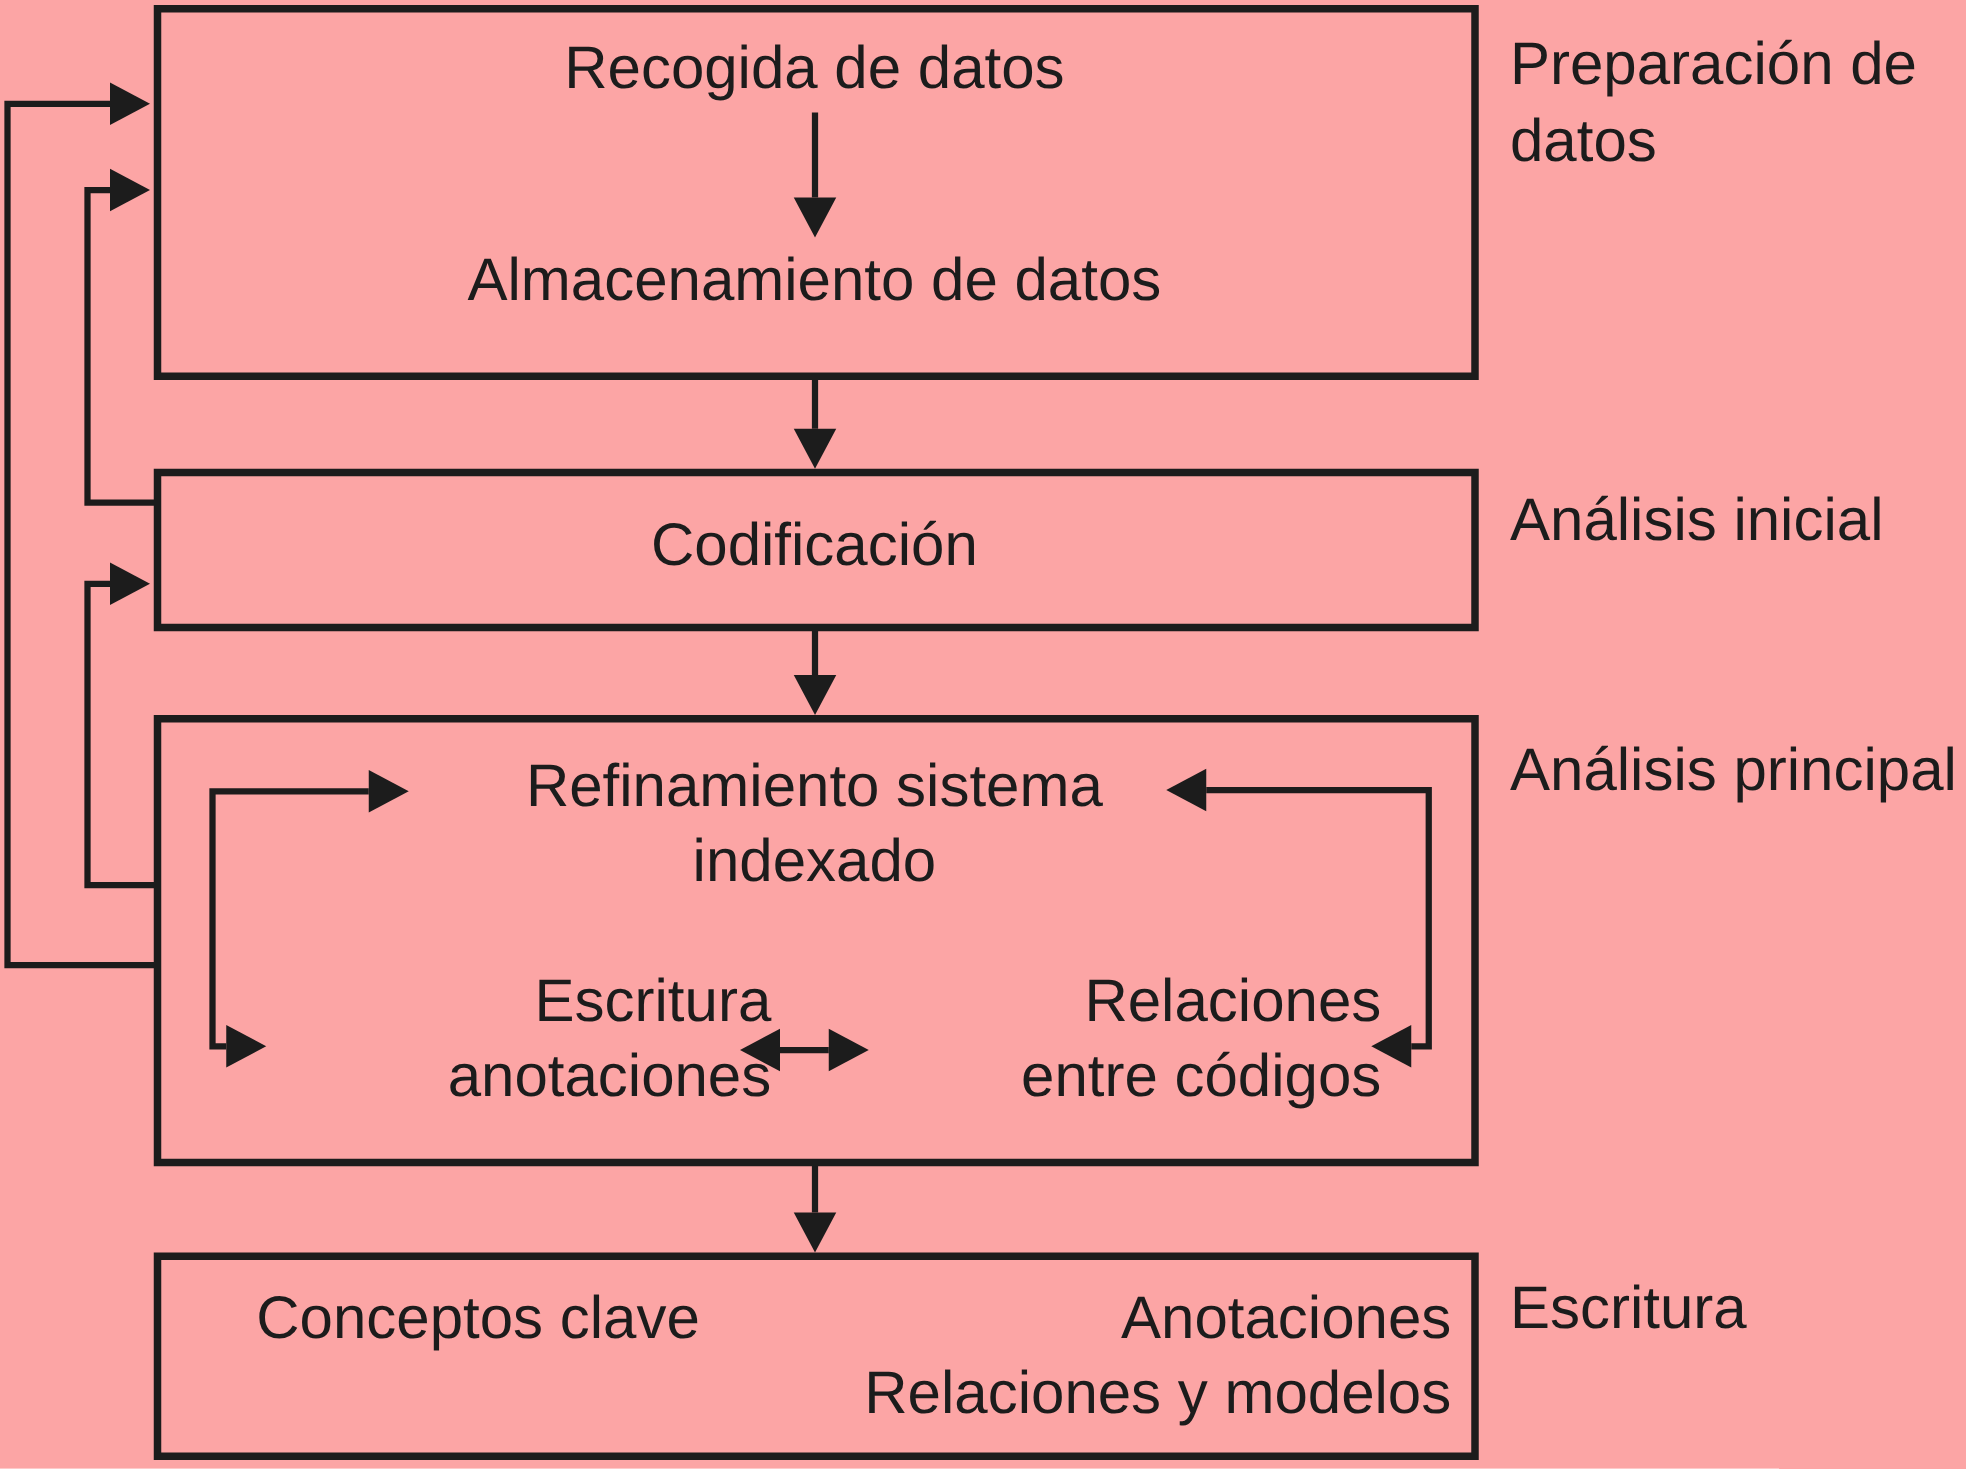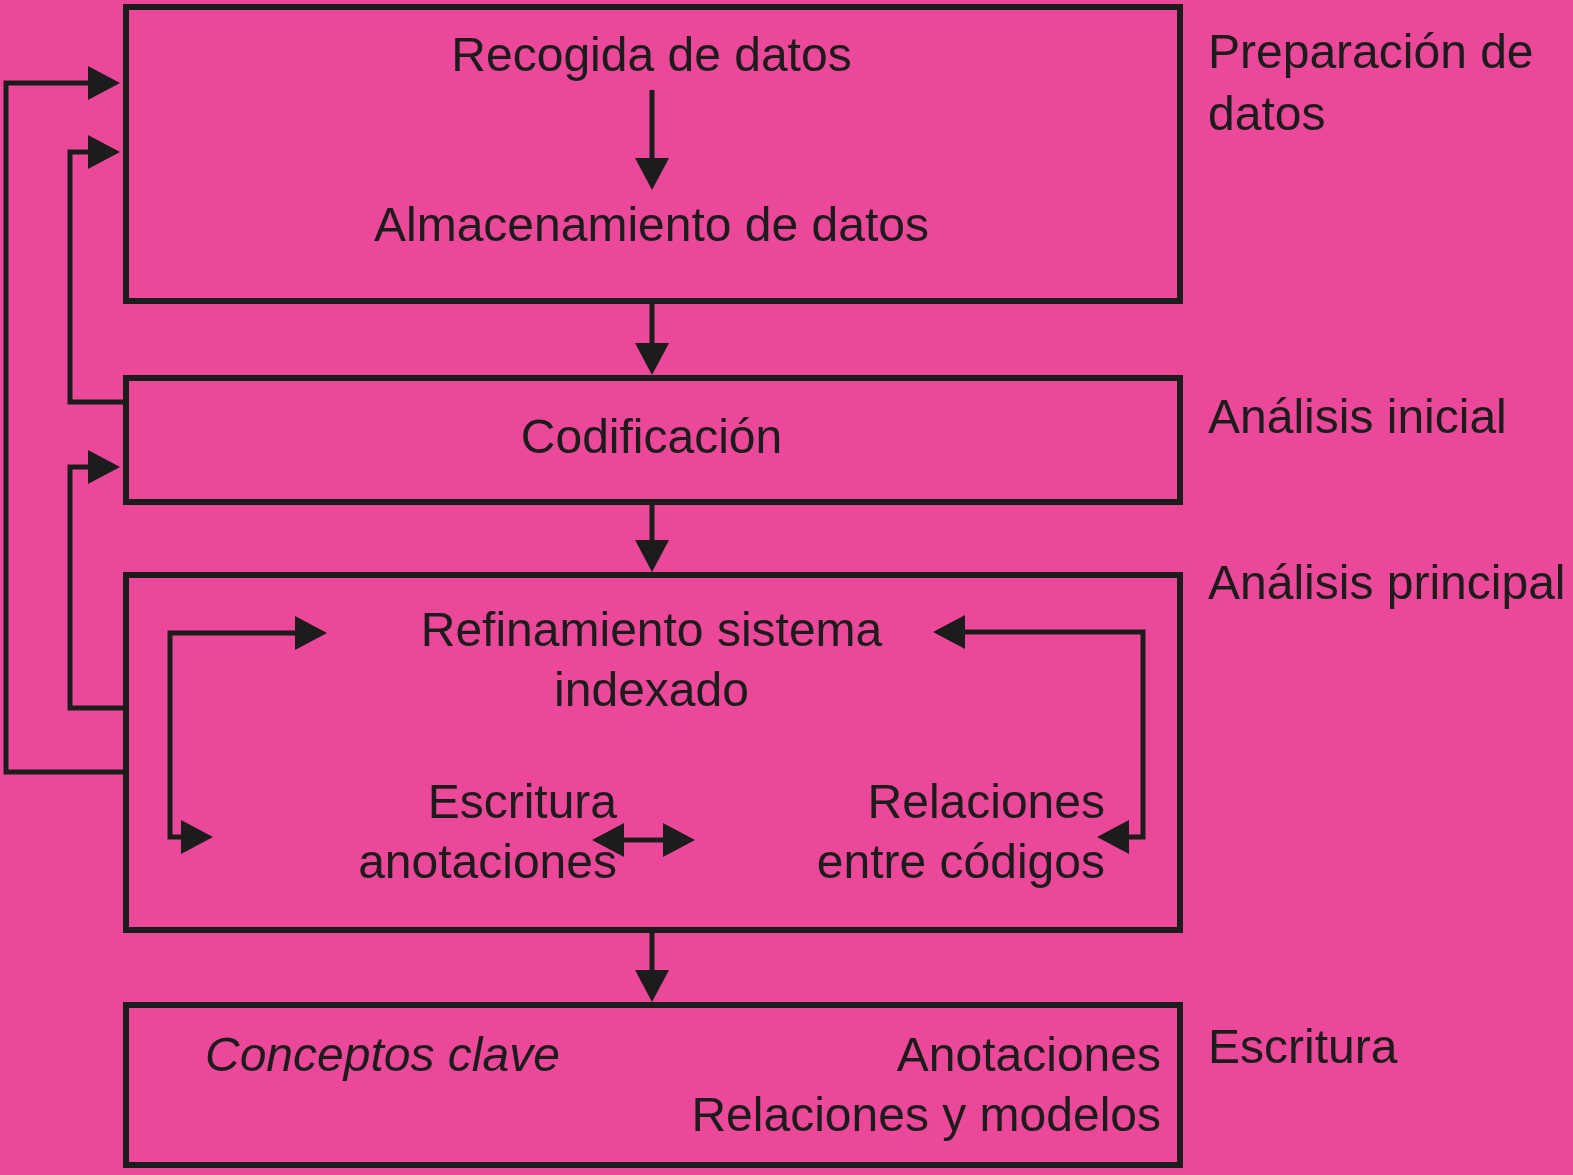--- a/index.html
+++ b/index.html
@@ -4,21 +4,21 @@
 <style>
   html, body {
     margin: 0;
     padding: 0;
     background: #ffffff;
   }
   #canvas {
     position: relative;
     width: 1573px;
     height: 1175px;
-    background: #ec4899;
+    background: #fca5a5;
     font-family: "Liberation Sans", "DejaVu Sans", sans-serif;
     color: #1c1c1c;
     overflow: hidden;
   }
   #wires {
     position: absolute;
     left: 0;
     top: 0;
     z-index: 1;
   }
@@ -27,21 +27,21 @@
     z-index: 2;
     font-size: 48px;
     line-height: 62px;
     height: 62px;
     white-space: nowrap;
     color: #1c1c1c;
   }
   .ctr  { left: 123px; width: 1057px; text-align: center; }
   .colL { left: 177px; width: 440px;  text-align: right; }
   .colR { left: 665px; width: 440px;  text-align: right; }
-  .res-left  { left: 205px; font-style: italic; }
+  .res-left  { left: 205px; }
   .res-right { right: 412px; text-align: right; }
   .side { left: 1208px; }
   .wire { stroke: #1c1c1c; stroke-width: 5; fill: none; }
   .boxline { stroke: #1c1c1c; stroke-width: 6; fill: none; }
   .head { fill: #1c1c1c; stroke: none; }
 </style>
 </head>
 <body>
 
 <div id="canvas">
@@ -119,16 +119,16 @@
   <div class="t colR" style="top:771px">Relaciones</div>
   <div class="t colR" style="top:831px">entre códigos</div>
 
   <div class="t res-left" style="top:1024px">Conceptos clave</div>
   <div class="t res-right" style="top:1024px">Anotaciones</div>
   <div class="t res-right" style="top:1084px">Relaciones y modelos</div>
 
   <div class="t side" style="top:21px">Preparación de</div>
   <div class="t side" style="top:83px">datos</div>
   <div class="t side" style="top:386px">Análisis inicial</div>
-  <div class="t side" style="top:552px">Análisis principal</div>
+  <div class="t side" style="top:586px">Análisis principal</div>
   <div class="t side" style="top:1016px">Escritura</div>
 
 </div>
 
 </body></html>

